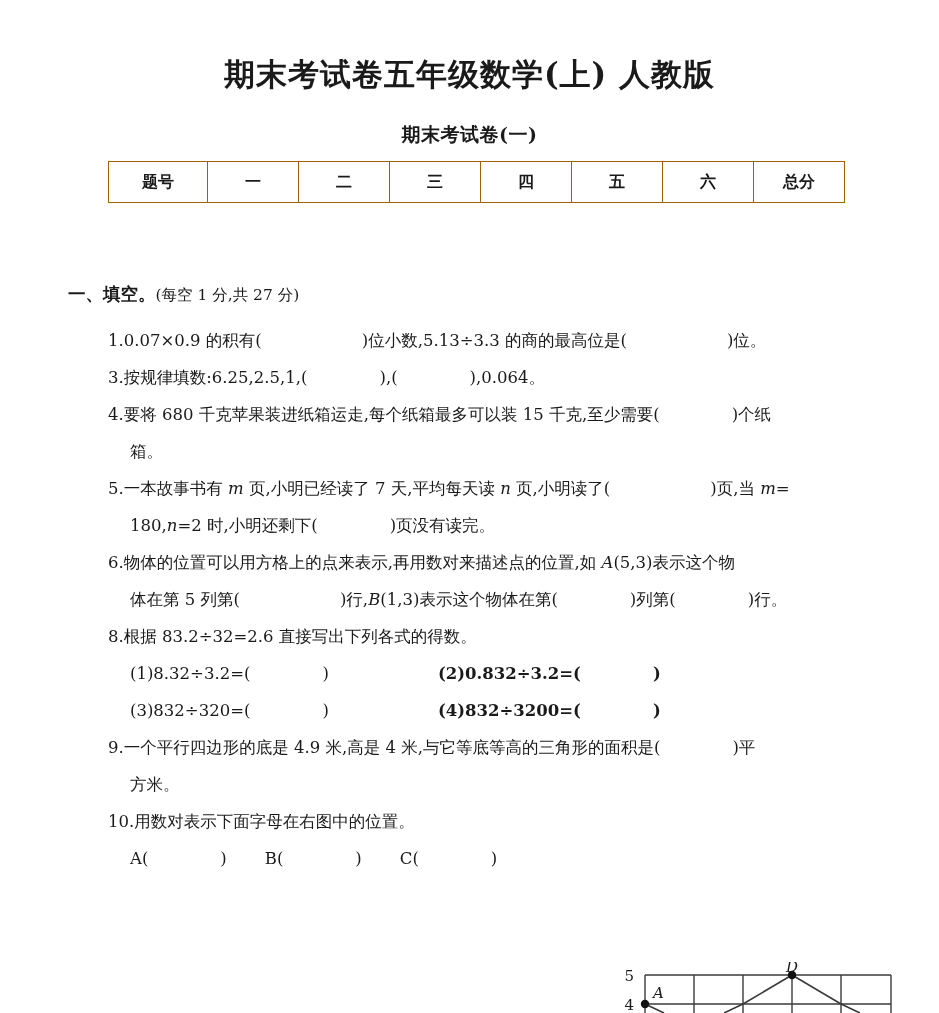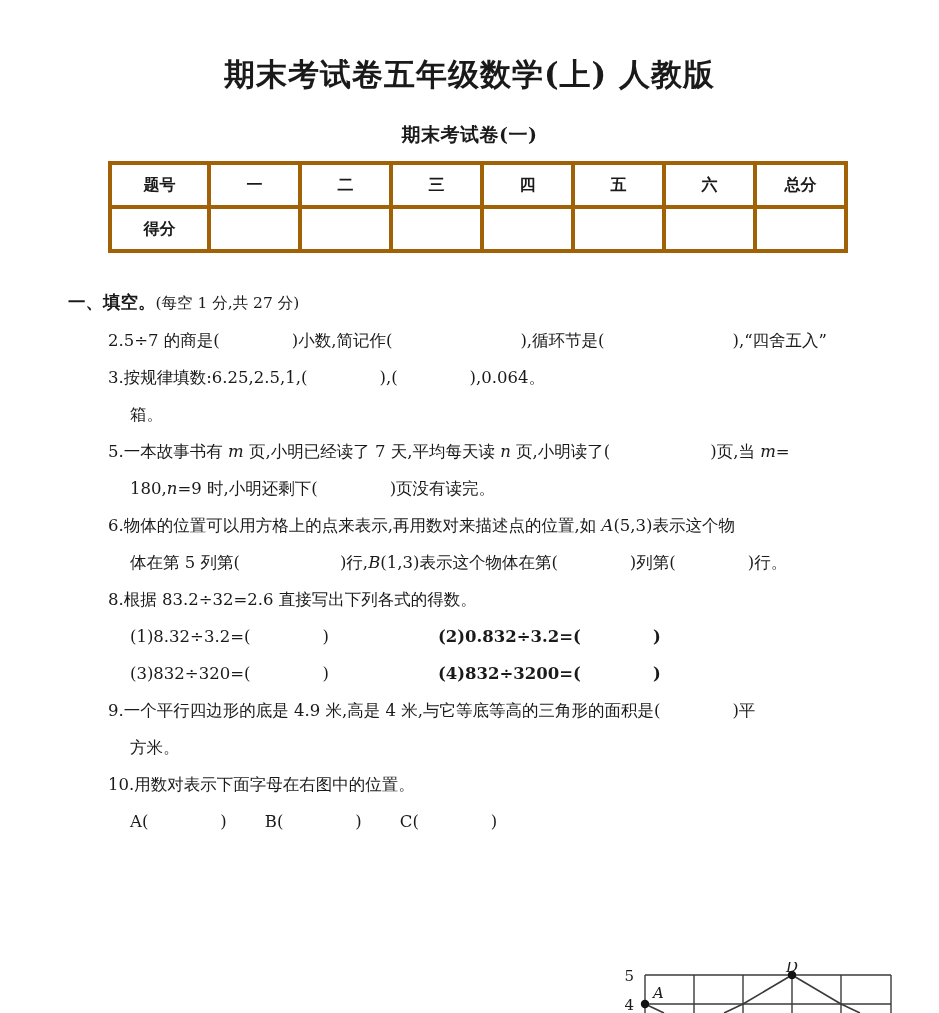--- a/index.html
+++ b/index.html
@@ -42,36 +42,36 @@
   
   .score-table {
     position: absolute;
     left: 108px;
     top: 161px;
     width: 737px;
     border-collapse: collapse;
     table-layout: fixed;
   }
   .score-table td {
-    border: 4px solid #a16207;
+    border: 1px solid #a16207;
     height: 40px;
     text-align: center;
     vertical-align: middle;
     font-size: 16px;
     font-weight: bold;
     padding: 0;
   }
   .score-table col.c0 { width: 99px; }
   .score-table col.cx { width: 91px; }
 
   
   .section-head {
     position: absolute;
     left: 68px;
-    top: 290px;
+    top: 282px;
     font-size: 17px;
     white-space: nowrap;
   }
   .section-head .sec-label {
     font-weight: bold;
     font-size: 17.5px;
   }
   .section-head .sec-note {
     font-size: 15.5px;
   }
@@ -137,57 +137,50 @@
     <tr>
       <td>题号</td>
       <td>一</td>
       <td>二</td>
       <td>三</td>
       <td>四</td>
       <td>五</td>
       <td>六</td>
       <td>总分</td>
     </tr>
-    <tr>
-      <td>得分</td>
-      <td></td>
-      <td></td>
-      <td></td>
-      <td></td>
-      <td></td>
-      <td></td>
-      <td></td>
-    </tr>
   </tbody>
 </table>
 
 <div class="section-head">
   <span class="sec-label">一、填空。</span><span class="sec-note">(每空 1 分,共 27 分)</span>
 </div>
 
 <div class="qbody">
 
-
-  <div class="q">
-    <span>2.5÷7 的商是(</span><span class="blank-m"></span><span>)小数,简记作(</span><span class="blank-xl"></span><span>),循环节是(</span><span class="blank-xl"></span><span>),“四舍五入”</span>
-  </div>
+  <div class="q">
+    <span>1.0.07×0.9 的积有(</span><span class="blank-l"></span><span>)位小数,5.13÷3.3 的商的最高位是(</span><span class="blank-l"></span><span>)位。</span>
+  </div>
+
 
   <div class="q">
     <span>3.按规律填数:6.25,2.5,1,(</span><span class="blank-m"></span><span>),(</span><span class="blank-m"></span><span>),0.064。</span>
   </div>
 
   <div class="q">
+    <span>4.要将 680 千克苹果装进纸箱运走,每个纸箱最多可以装 15 千克,至少需要(</span><span class="blank-m"></span><span>)个纸</span>
+  </div>
+  <div class="q">
     <span class="indent"></span><span>箱。</span>
   </div>
 
   <div class="q">
     <span>5.一本故事书有 </span><var>m</var><span> 页,小明已经读了 7 天,平均每天读 </span><var>n</var><span> 页,小明读了(</span><span class="blank-l"></span><span>)页,当 </span><var>m</var><span>=</span>
   </div>
   <div class="q">
-    <span class="indent"></span><span>180,</span><var>n</var><span>=9 时,小明还剩下(</span><span class="blank-m"></span><span>)页没有读完。</span>
+    <span class="indent"></span><span>180,</span><var>n</var><span>=2 时,小明还剩下(</span><span class="blank-m"></span><span>)页没有读完。</span>
   </div>
 
   <div class="q">
     <span>6.物体的位置可以用方格上的点来表示,再用数对来描述点的位置,如 </span><var>A</var><span>(5,3)表示这个物</span>
   </div>
   <div class="q">
     <span class="indent"></span><span>体在第 5 列第(</span><span class="blank-l"></span><span>)行,</span><var>B</var><span>(1,3)表示这个物体在第(</span><span class="blank-m"></span><span>)列第(</span><span class="blank-m"></span><span>)行。</span>
   </div>
 
 

